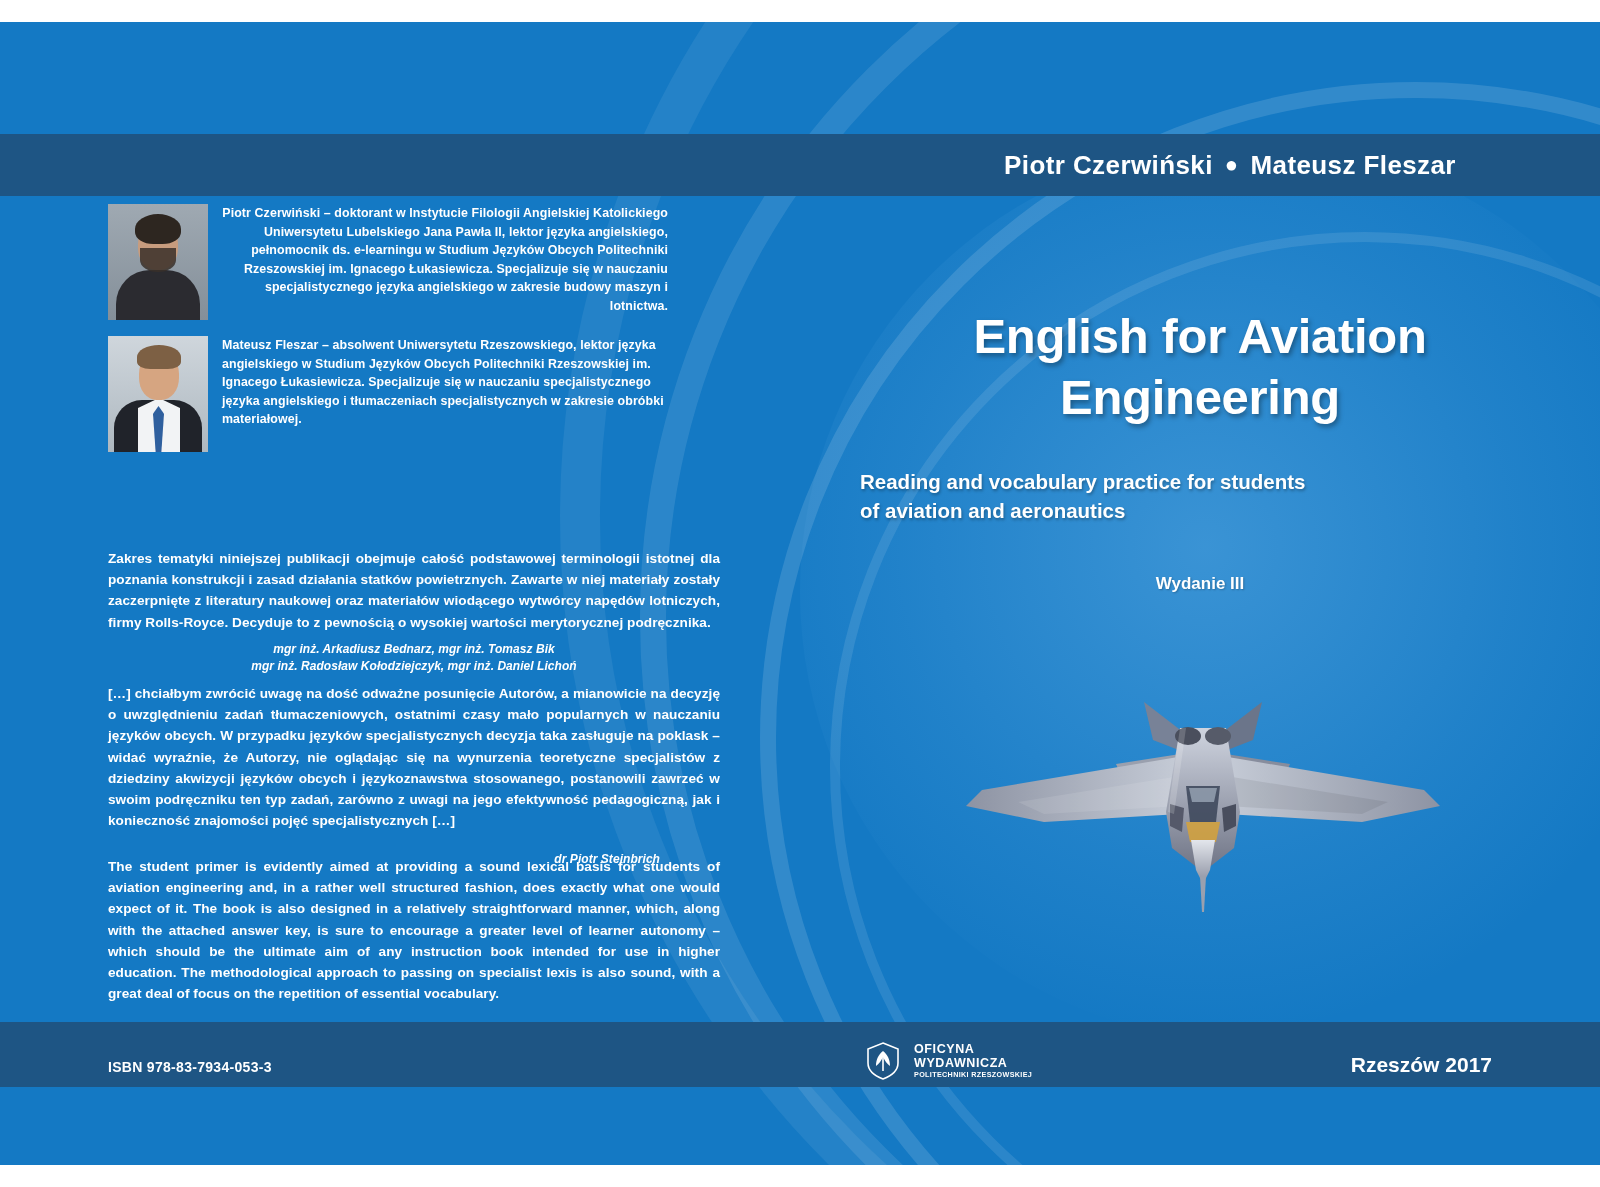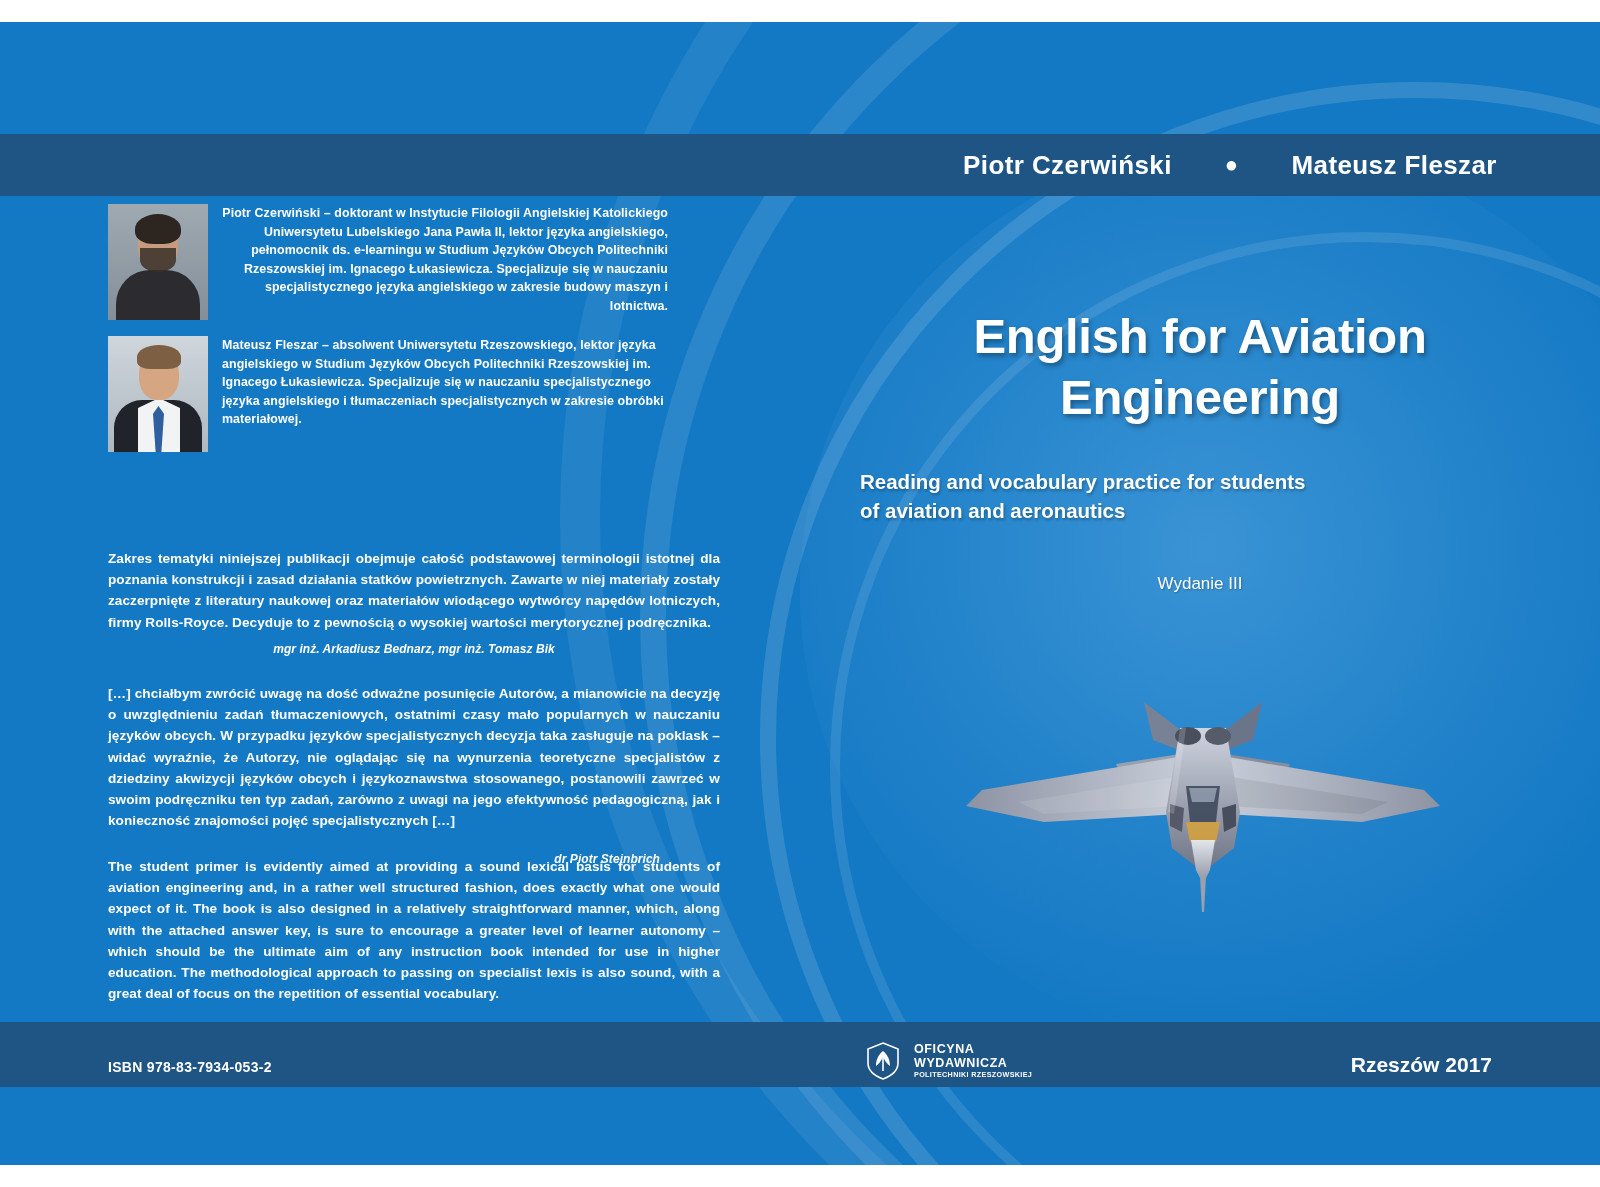--- a/index.html
+++ b/index.html
@@ -83,21 +83,20 @@
     top: 112px;
     width: 740px;
     height: 62px;
     display: flex;
     align-items: center;
     justify-content: center;
     color: #ffffff;
     font-size: 26px;
     font-weight: bold;
     letter-spacing: 0.4px;
-    gap: 41px;
   }
   .dot-sep {
     display: inline-block;
     margin: 0 12px;
     font-size: 22px;
     vertical-align: middle;
   }
 
   
   .back {
@@ -269,21 +268,21 @@
     text-shadow: 1px 2px 3px rgba(0,0,0,0.3);
   }
   .edition {
     position: absolute;
     left: 0;
     top: 378px;
     width: 800px;
     text-align: center;
     color: #ffffff;
     font-size: 17px;
-    font-weight: normal;
+    font-weight: bold;
     text-shadow: 1px 1px 2px rgba(0,0,0,0.25);
   }
 
   
   .jet {
     position: absolute;
     left: 148px;
     top: 440px;
     width: 510px;
     height: 300px;
@@ -376,20 +375,21 @@
         <div class="tie"></div>
         <div class="head"></div>
         <div class="hair"></div>
       </div>
       <div class="bio-text">Mateusz Fleszar – absolwent Uniwersytetu Rzeszowskiego, lektor języka angielskiego w Studium Języków Obcych Politechniki Rzeszowskiej im. Ignacego Łukasiewicza. Specjalizuje się w nauczaniu specjalistycznego języka angielskiego i tłumaczeniach specjalistycznych w zakresie obróbki materiałowej.</div>
     </div>
 
     <div class="blurb blurb1">
       <div>Zakres tematyki niniejszej publikacji obejmuje całość podstawowej terminologii istotnej dla poznania konstrukcji i zasad działania statków powietrznych. Zawarte w niej materiały zostały zaczerpnięte z literatury naukowej oraz materiałów wiodącego wytwórcy napędów lotniczych, firmy Rolls-Royce. Decyduje to z pewnością o wysokiej wartości merytorycznej podręcznika.</div>
       <div class="attrib">mgr inż. Arkadiusz Bednarz, mgr inż. Tomasz Bik</div>
+      <div class="attrib" style="margin-top:0;">mgr inż. Radosław Kołodziejczyk, mgr inż. Daniel Lichoń</div>
     </div>
 
     <div class="blurb blurb2">
       <div>[…] chciałbym zwrócić uwagę na dość odważne posunięcie Autorów, a mianowicie na decyzję o uwzględnieniu zadań tłumaczeniowych, ostatnimi czasy mało popularnych w nauczaniu języków obcych. W przypadku języków specjalistycznych decyzja taka zasługuje na poklask – widać wyraźnie, że Autorzy, nie oglądając się na wynurzenia teoretyczne specjalistów z dziedziny akwizycji języków obcych i językoznawstwa stosowanego, postanowili zawrzeć w swoim podręczniku ten typ zadań, zarówno z uwagi na jego efektywność pedagogiczną, jak i konieczność znajomości pojęć specjalistycznych […]</div>
       <div class="attrib attrib-right" style="margin-top:20px;">dr Piotr Steinbrich</div>
     </div>
 
     <div class="blurb blurb3">
       <div>The student primer is evidently aimed at providing a sound lexical basis for students of aviation engineering and, in a rather well structured fashion, does exactly what one would expect of it. The book is also designed in a relatively straightforward manner, which, along with the attached answer key, is sure to encourage a greater level of learner autonomy – which should be the ultimate aim of any instruction book intended for use in higher education. The methodological approach to passing on specialist lexis is also sound, with a great deal of focus on the repetition of essential vocabulary.</div>
       <div class="attrib attrib-right" style="margin-top:16px;">Donald Trinder, BA</div>
@@ -461,21 +461,21 @@
         <path d="M243 204 L267 204 L262 234 L255 248 L248 234 Z" fill="url(#noseG)"></path>
         <path d="M252 240 L258 240 L256 276 L254 276 Z" fill="#9aa0ae"></path>
 
         <path d="M232 92 L238 92 L226 178 L220 176 Z" fill="#ffffff" opacity="0.18"></path>
       </svg>
     </div>
   </div>
 
   <div class="band band-bottom"></div>
 
-  <div class="isbn">ISBN 978-83-7934-053-2</div>
+  <div class="isbn">ISBN 978-83-7934-053-3</div>
 
   <div class="publisher">
     <svg class="pub-mark" viewBox="0 0 34 38" xmlns="http://www.w3.org/2000/svg">
       <path d="M17 1 L32 7 V21 C32 29 25 34 17 37 C9 34 2 29 2 21 V7 Z" fill="none" stroke="#ffffff" stroke-width="1.6"></path>
       <path d="M17 9 C12 13 10 18 10 24 C13 22 15 19 17 15 C19 19 21 22 24 24 C24 18 22 13 17 9 Z" fill="#ffffff"></path>
       <rect x="16.2" y="13" width="1.6" height="16" fill="#ffffff"></rect>
     </svg>
     <div class="pub-lines">
       <div class="l1">OFICYNA</div>
       <div class="l2">WYDAWNICZA</div>

